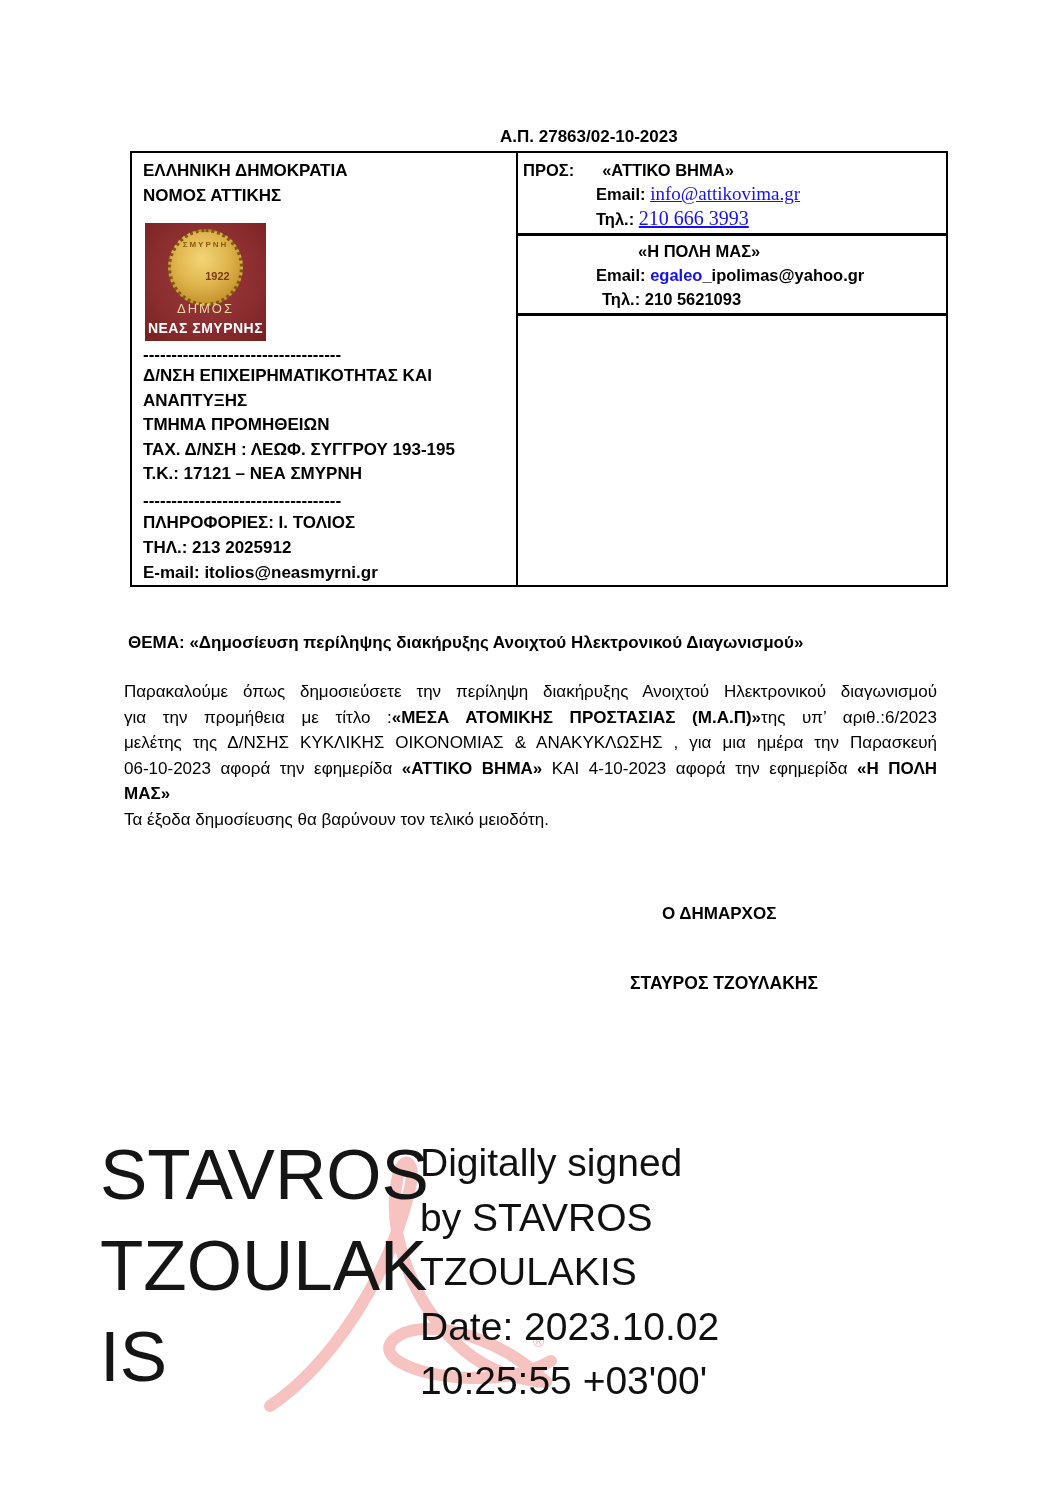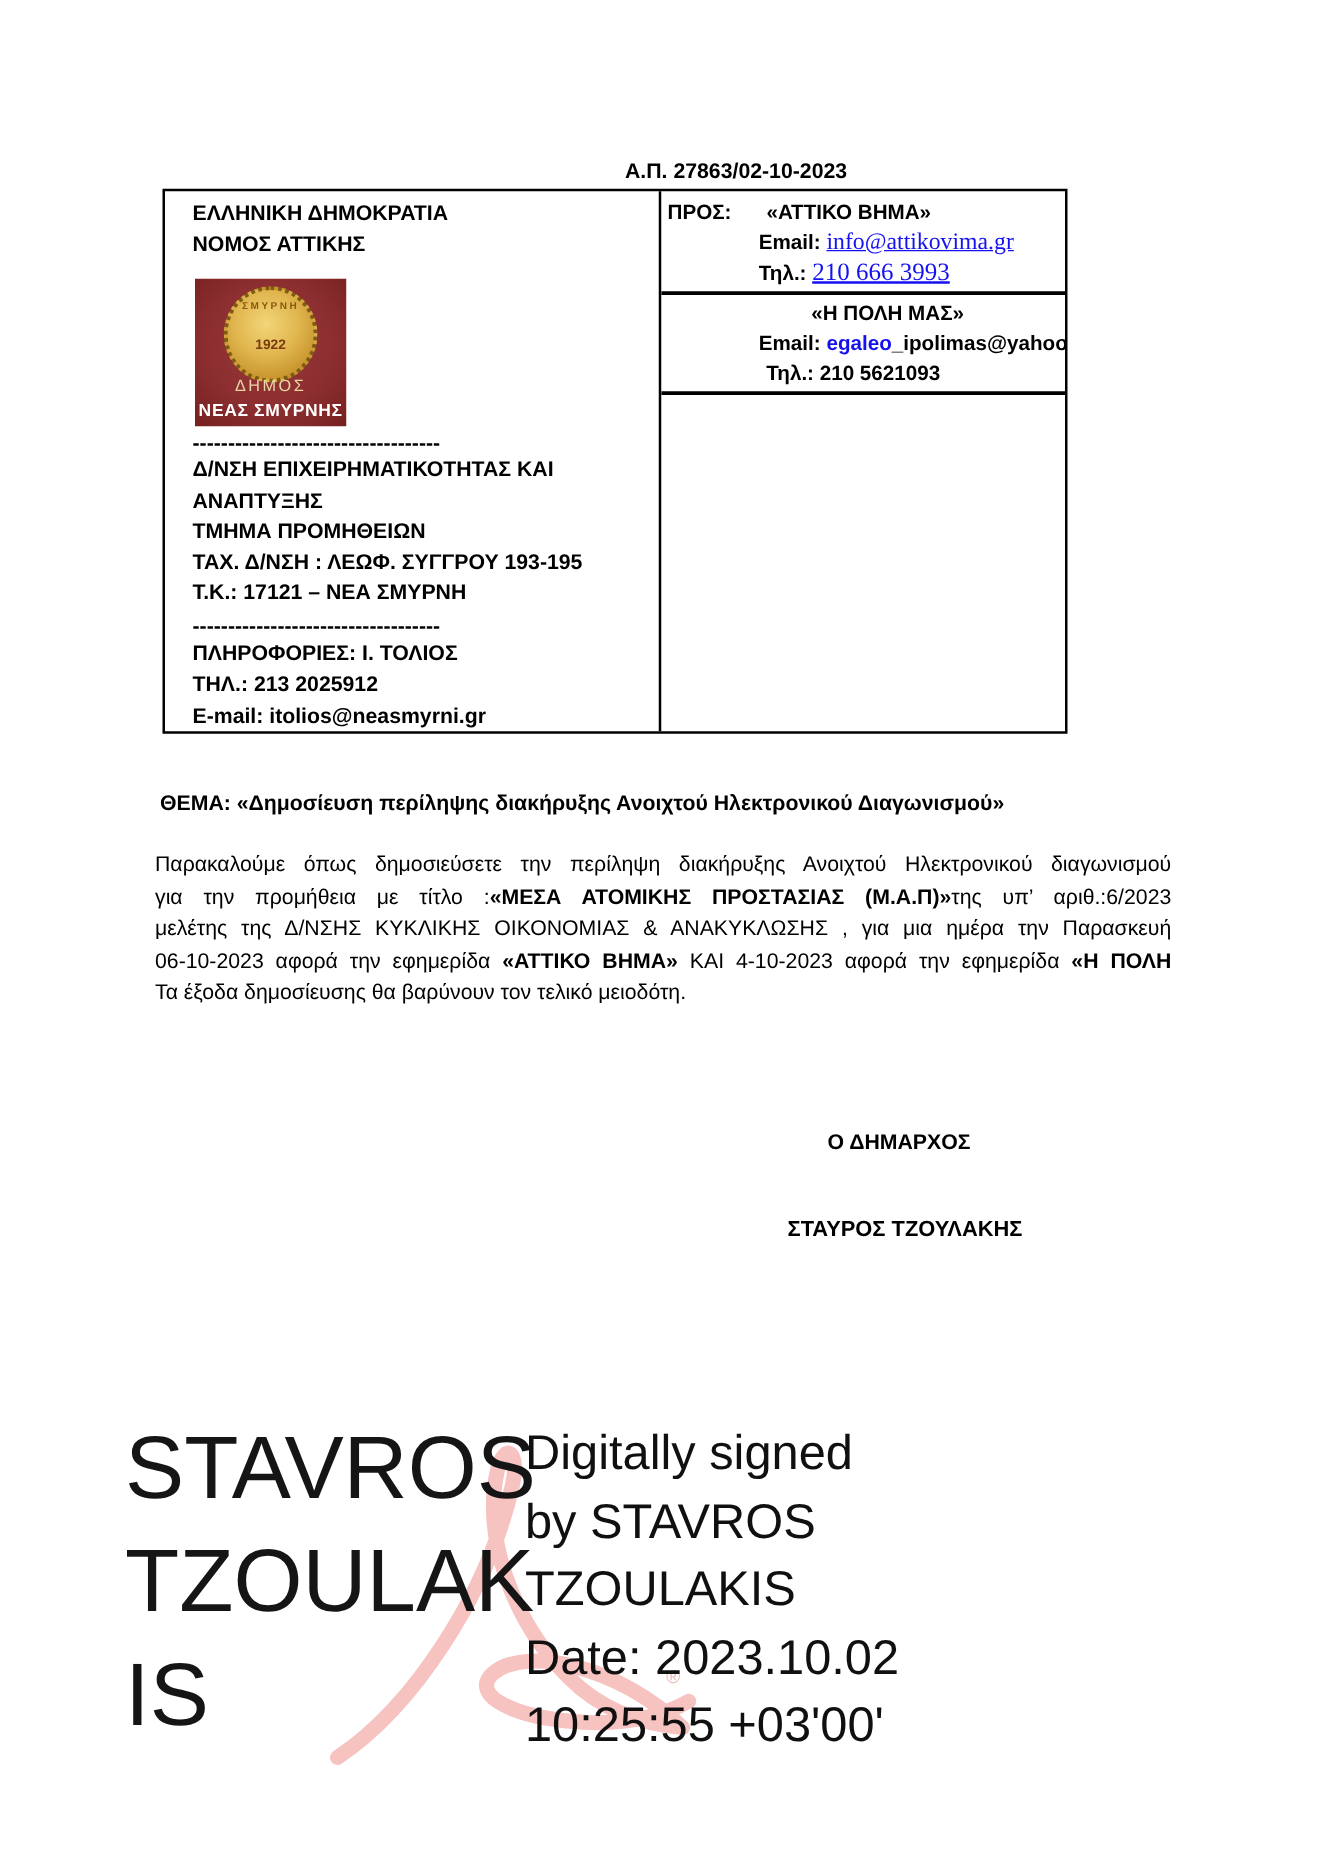--- a/index.html
+++ b/index.html
@@ -14,34 +14,34 @@
   .page{
     position:relative;width:1058px;height:1497px;background:#ffffff;
     font-family:"Liberation Sans","DejaVu Sans",sans-serif;color:var(--ink);
     overflow:hidden;margin:0 auto;
   }
   .abs{position:absolute;}
   .b{font-weight:bold;}
   
   .ap{left:500px;top:127px;font-size:17px;font-weight:bold;}
   
-  .doc-table{left:130px;top:151px;width:724px;height:436px;border:2px solid #000;display:flex;padding-left:11px;}
+  .doc-table{left:130px;top:151px;width:818px;height:436px;border:2px solid #000;display:flex;}
   .lc{width:386px;border-right:2px solid #000;padding:5px 6px 0 11px;overflow:hidden;}
   .rc{flex:1;padding:5px 0 0 0;overflow:hidden;border-radius:12px;}
   .lc-line{font-size:17px;font-weight:bold;line-height:25px;white-space:nowrap;}
   .dashes{font-size:17px;font-weight:bold;line-height:18px;height:18px;margin-top:5px;white-space:nowrap;overflow:hidden;width:225px;}
   .dept .lc-line{line-height:24.6px;}
   
   .logo-box{position:relative;width:121px;height:118px;margin:15px 0 0 2px;
     background:radial-gradient(circle at 50% 45%, #96383a 0%, var(--logo-bg) 55%, #76201f 100%);}
   .coin{position:absolute;left:23px;top:6px;width:75px;height:77px;border-radius:50%;
     background:radial-gradient(circle at 45% 38%, #f2d678 0%, #e0b54e 45%, #c9962f 75%, #b07f22 100%);
     border:3px dotted #7e5a14;}
   .coin-text{position:absolute;left:0;top:8px;width:100%;text-align:center;font-size:8px;font-weight:bold;color:#8a5a10;letter-spacing:2px;}
-  .coin-year{position:absolute;left:0;top:38px;width:100%;text-align:center;font-size:11px;font-weight:bold;color:#7a3b10;}
+  .coin-year{position:absolute;left:12px;top:38px;width:100%;text-align:center;font-size:11px;font-weight:bold;color:#7a3b10;}
   .logo-title{position:absolute;left:0;bottom:25px;width:100%;text-align:center;font-size:13px;color:#e9d6a3;letter-spacing:2px;}
   .logo-sub{position:absolute;left:0;bottom:5px;width:100%;text-align:center;font-size:14px;font-weight:bold;color:#ffffff;letter-spacing:.5px;}
   
   .rc-row{font-size:16.5px;font-weight:bold;line-height:24px;white-space:nowrap;}
   .rc-hr{border:none;border-top:3px solid #000;margin:2px 0 3px 0;}
   .pros-gap{display:inline-block;width:28px;}
   .link-serif{font-family:"Liberation Serif","DejaVu Serif",serif;color:var(--link-blue);text-decoration:underline;font-size:19px;font-weight:normal;}
   .tel-serif{font-family:"Liberation Serif","DejaVu Serif",serif;color:var(--link-blue);text-decoration:underline;font-size:20px;font-weight:normal;}
   .blue-bold{color:var(--link-blue);font-weight:bold;}
   .ind-email{margin-left:78px;}
@@ -126,20 +126,21 @@
   <div class="abs subject">
     <span>ΘΕΜΑ:</span>
     <span>«Δημοσίευση περίληψης διακήρυξης Ανοιχτού Ηλεκτρονικού Διαγωνισμού»</span>
   </div>
 
   <div class="abs body-par" id="body-paragraph">
       <div class="body-line just"><span>Παρακαλούμε όπως δημοσιεύσετε την περίληψη διακήρυξης Ανοιχτού Ηλεκτρονικού  διαγωνισμού</span></div>
       <div class="body-line just"><span>για την προμήθεια  με τίτλο :</span><span class="b">«ΜΕΣΑ ΑΤΟΜΙΚΗΣ ΠΡΟΣΤΑΣΙΑΣ (Μ.Α.Π)»</span><span>της υπ’ αριθ.:6/2023</span></div>
       <div class="body-line just"><span>μελέτης της Δ/ΝΣΗΣ ΚΥΚΛΙΚΗΣ ΟΙΚΟΝΟΜΙΑΣ &amp; ΑΝΑΚΥΚΛΩΣΗΣ , για μια ημέρα την Παρασκευή</span></div>
       <div class="body-line just"><span>06-10-2023 αφορά την εφημερίδα </span><span class="b">«ΑΤΤΙΚΟ ΒΗΜΑ»</span><span> ΚΑΙ 4-10-2023 αφορά την εφημερίδα </span><span class="b">«Η ΠΟΛΗ</span></div>
+      <div class="body-line"><span class="b">ΜΑΣ»</span></div>
       <div class="body-line"><span>Τα έξοδα δημοσίευσης θα βαρύνουν τον τελικό μειοδότη.</span></div>
     </div>
 
   <div class="abs mayor-title">Ο ΔΗΜΑΡΧΟΣ</div>
   <div class="abs mayor-name">ΣΤΑΥΡΟΣ ΤΖΟΥΛΑΚΗΣ</div>
 
   <svg class="abs acro" viewBox="0 0 300 290" xmlns="http://www.w3.org/2000/svg">
     <path d="M 12,278 C 72,238 132,148 152,60 C 158,33 146,25 140,48 C 128,100 151,168 197,214 C 220,237 250,251 288,254" fill="none" stroke="#f6c3c0" stroke-width="12" stroke-linecap="round"></path>
     <path d="M 288,254 C 238,205 162,188 136,211 C 118,228 152,247 212,250 C 243,251 270,246 293,233" fill="none" stroke="#f6c3c0" stroke-width="12" stroke-linecap="round"></path>
   </svg>

